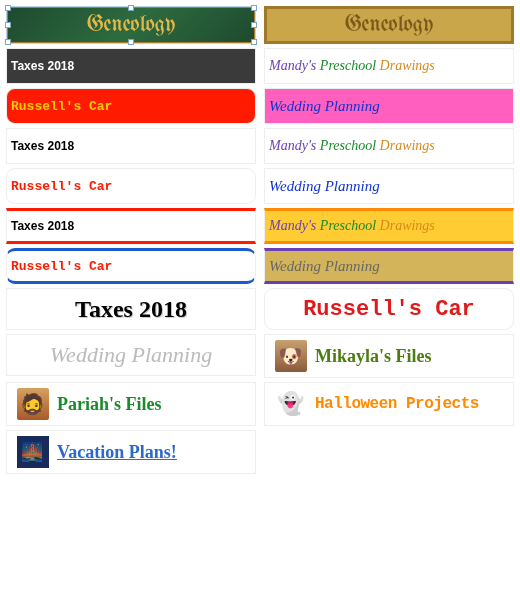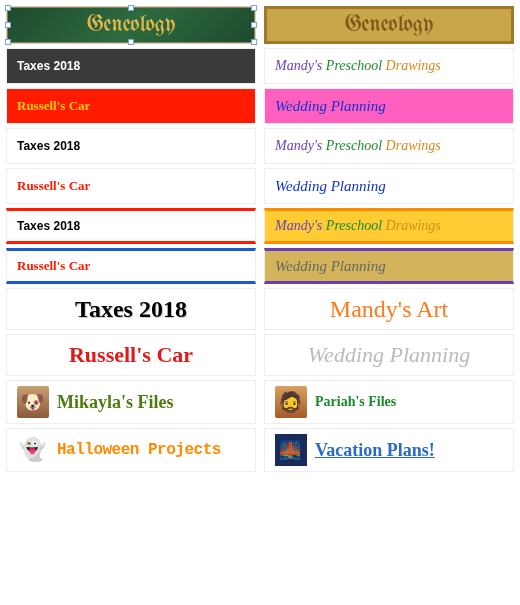--- a/index.html
+++ b/index.html
@@ -12,21 +12,21 @@
   }
   .grid {
     display: grid;
     grid-template-columns: 1fr 1fr;
     gap: 4px 8px;
   }
   .label {
     height: 36px;
     display: flex;
     align-items: center;
-    padding: 0 10px;
+    padding: 0 4px;
     border: 1px solid #eee;
     font-size: 12px;
     font-weight: bold;
   }
   .selected {
     position: relative;
   }
   .selected::before {
     content: "";
     position: absolute;
@@ -58,21 +58,21 @@
     display: flex;
     align-items: center;
     justify-content: center;
     font-family: "Old English Text MT","UnifrakturMaguntia",serif;
     font-size: 22px;
     color: #7a5a1a;
     font-weight: normal;
     height: 38px;
   }
   .script { font-family: "Brush Script MT","Segoe Script",cursive; font-size: 14px; font-style: italic; font-weight: normal; }
-  .cooper { font-family: Liberation Serif, serif; font-weight: 900; font-size: 13px; }
+  .cooper { font-family: Liberation Mono, monospace; font-weight: 900; font-size: 13px; border-radius: 9px; }
   .big-row { height: 42px; font-size: 24px; border: 1px solid #eee; justify-content: center; }
   .bottom-row { height: 44px; display:flex; align-items:center; gap:8px; padding:0 10px; border:1px solid #eee; }
   .avatar { width: 32px; height: 32px; border-radius: 2px; display:flex; align-items:center; justify-content:center; font-size:20px; }
   .sq { width:32px; height:32px; display:flex; align-items:center; justify-content:center; font-size:22px; }
 </style>
 </head>
 <body>
 
 <div class="grid">
 
@@ -135,38 +135,35 @@
   <div class="label cooper" style="background:#fff;color:#ff1a00;border-top:3px solid #1a5acc;border-bottom:3px solid #1a5acc">
     <span>Russell's Car</span>
   </div>
   <div class="label script" style="background:#d4b45a;color:#666;border-top:3px solid #6a3fb5;border-bottom:3px solid #6a3fb5;font-size:15px">
     <span>Wedding Planning</span>
   </div>
 
   <div class="label big-row" style="font-family:'Times New Roman',serif;font-weight:bold;color:#000;text-shadow:1px 1px 0 #ccc">
     <span>Taxes 2018</span>
   </div>
-  <div class="label big-row" style="font-family:'Times New Roman',serif;color:#ff7a1a;font-weight:normal">
-    <span>Mandy's Art</span>
-  </div>
 
   <div class="label big-row cooper" style="color:#e01a1a;font-size:22px">
     <span>Russell's Car</span>
   </div>
   <div class="label big-row script" style="color:#bbb;font-size:22px">
     <span>Wedding Planning</span>
   </div>
 
   <div class="bottom-row">
     <div class="avatar" style="background:linear-gradient(#c8a070,#8a5a3a)">🐶</div>
     <span style="font-family:'Comic Sans MS',cursive;font-weight:bold;color:#4d7c0f;font-size:18px">Mikayla's Files</span>
   </div>
   <div class="bottom-row">
     <div class="avatar" style="background:linear-gradient(#d8a060,#a85a2a)">🧔</div>
-    <span style="font-family:Georgia,serif;font-weight:bold;color:#1a8a2a;font-size:14px">Pariah's Files</span>
+    <span style="font-family:Georgia,serif;font-weight:bold;color:#1a8a2a;font-size:18px">Pariah's Files</span>
   </div>
 
   <div class="bottom-row">
     <div class="sq">👻</div>
     <span style="font-family:Liberation Mono, monospace;font-weight:900;color:#ff8a00;font-size:16px;letter-spacing:-0.5px">Halloween Projects</span>
   </div>
   <div class="bottom-row">
     <div class="sq" style="background:#1a2a5a;color:#ffcc33;font-size:18px">🌉</div>
     <span style="font-family:'Comic Sans MS',cursive;font-weight:bold;color:#2a6acc;font-size:18px;text-decoration:underline">Vacation Plans!</span>
   </div>

